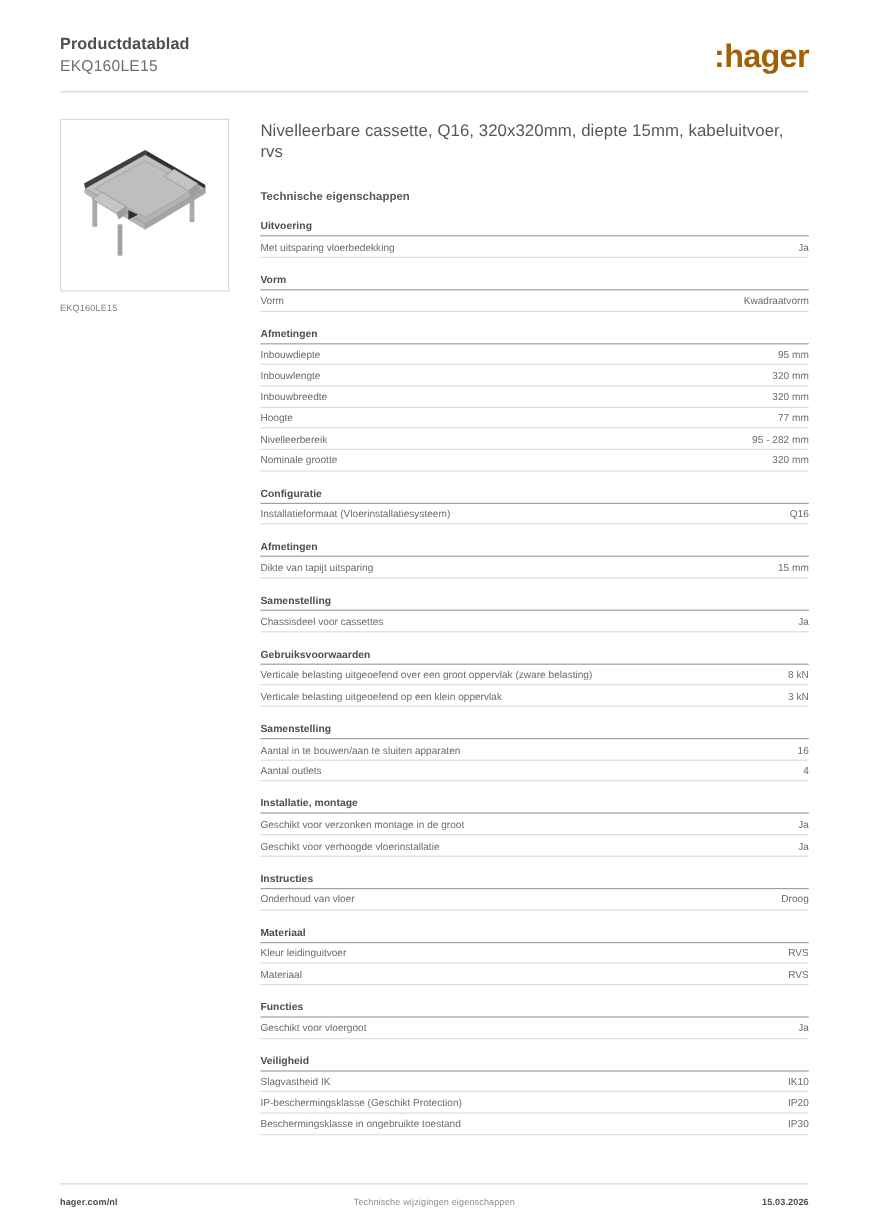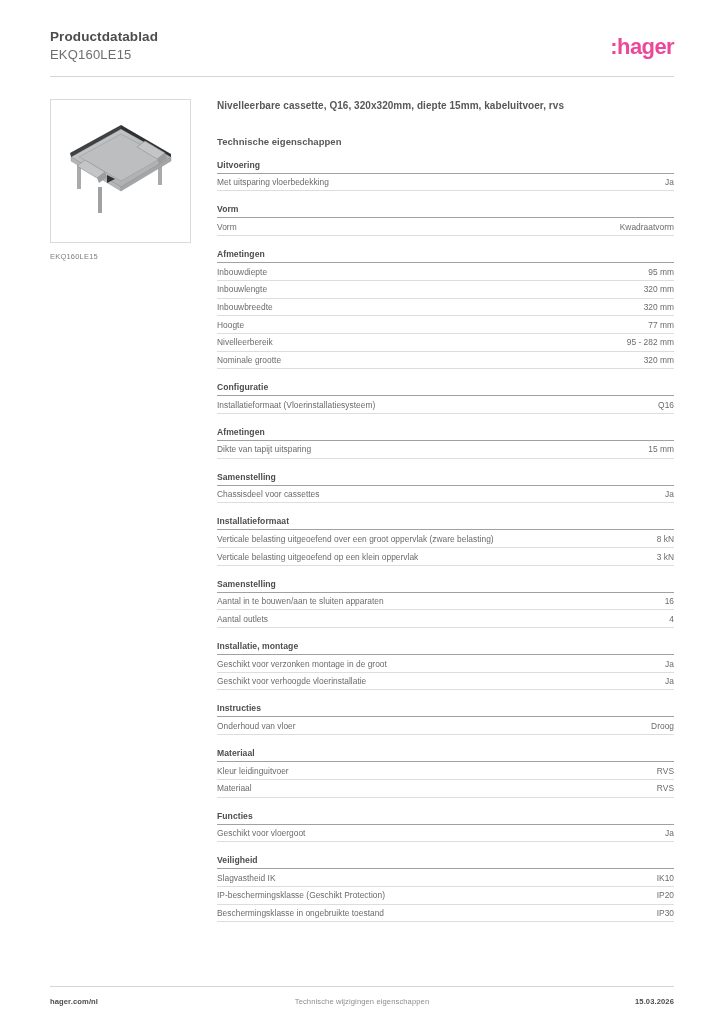--- a/index.html
+++ b/index.html
@@ -37,23 +37,23 @@
     letter-spacing: 0.1px;
   }
   .doc-ref {
     font-size: 13px;
     font-weight: normal;
     color: #6d6e70;
     line-height: 1.35;
     letter-spacing: 0.2px;
   }
   .logo {
-    font-size: 22px;
-    font-weight: bold;
-    color: #ec4899;
+    font-size: 27px;
+    font-weight: bold;
+    color: #a16207;
     letter-spacing: -0.6px;
     line-height: 1;
     padding-top: 3px;
   }
   .header-rule {
     margin-top: 12px;
     border-top: 1px solid #d4d5d6;
   }
 
   
@@ -84,22 +84,22 @@
   }
   .img-caption {
     margin-top: 9px;
     font-size: 7.5px;
     color: #7d7e80;
     letter-spacing: 0.2px;
   }
 
   
   .product-name {
-    font-size: 10px;
-    font-weight: bold;
+    font-size: 14px;
+    font-weight: normal;
     color: #58585a;
     letter-spacing: 0.05px;
     line-height: 1.3;
   }
   .tech-title {
     margin-top: 24px;
     font-size: 9.5px;
     font-weight: bold;
     color: #58585a;
     letter-spacing: 0.05px;
@@ -287,21 +287,21 @@
             </div>
           </div>
           <div class="section">
             <div class="section-head">Samenstelling</div>
             <div class="row">
               <div class="label">Chassisdeel voor cassettes</div>
               <div class="value">Ja</div>
             </div>
           </div>
           <div class="section">
-            <div class="section-head">Installatieformaat</div>
+            <div class="section-head">Gebruiksvoorwaarden</div>
             <div class="row">
               <div class="label">Verticale belasting uitgeoefend over een groot oppervlak (zware belasting)</div>
               <div class="value">8 kN</div>
             </div>
             <div class="row">
               <div class="label">Verticale belasting uitgeoefend op een klein oppervlak</div>
               <div class="value">3 kN</div>
             </div>
           </div>
           <div class="section">

